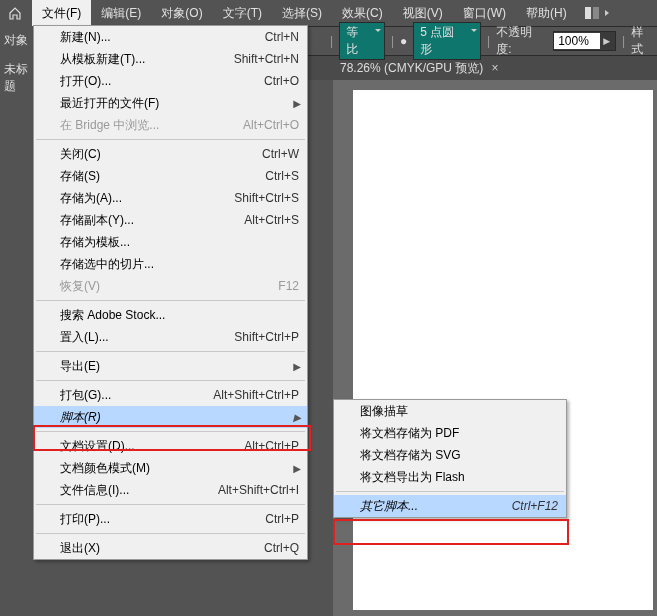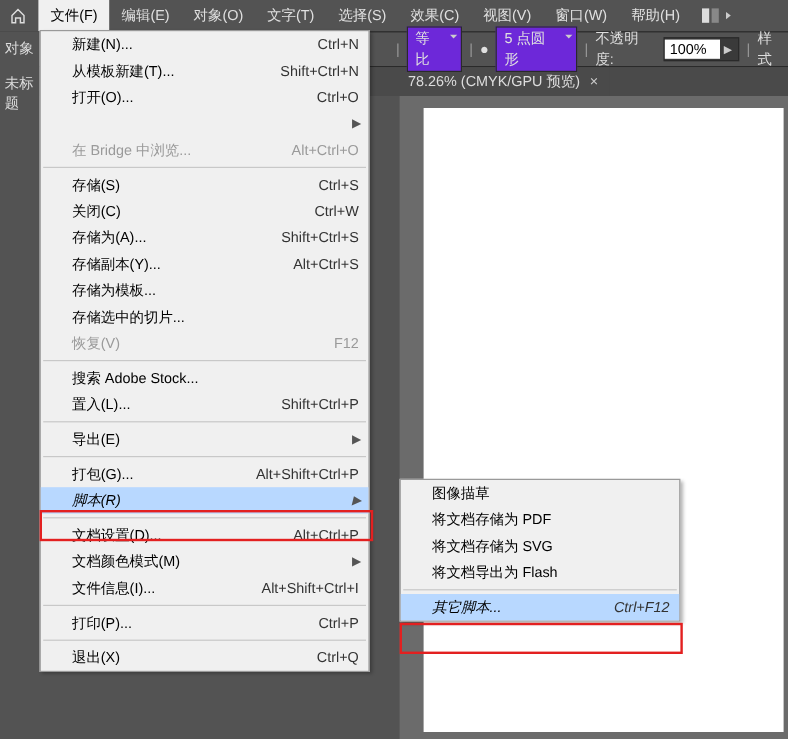--- a/index.html
+++ b/index.html
@@ -5,21 +5,21 @@
 * { margin: 0; padding: 0; box-sizing: border-box; font-family: "Microsoft YaHei", Arial, sans-serif; }
 body { width: 657px; height: 616px; background: #535353; overflow: hidden; position: relative; }
 .menubar { display: flex; align-items: center; background: #535353; color: #e0e0e0; height: 26px; font-size: 12px; padding-left: 4px; }
 .menubar .home { width: 22px; height: 22px; display: flex; align-items: center; justify-content: center; margin-right: 6px; }
 .menubar .mitem { padding: 0 10px; height: 26px; line-height: 26px; cursor: default; }
 .menubar .mitem.active { background: #f0f0f0; color: #000; }
 .menubar .arrange { margin-left: 8px; display: flex; align-items: center; }
 .toolbar { display: flex; align-items: center; background: #535353; color: #e0e0e0; height: 30px; font-size: 12px; padding: 0 6px; gap: 6px; border-top: 1px solid #2a2a2a; border-bottom: 1px solid #2a2a2a; }
 .toolbar .lbl { color: #ddd; }
 .toolbar .sep { color: #999; }
-.toolbar .dd { background: #6d28d9; border: 1px solid #2a2a2a; padding: 1px 14px 1px 6px; position: relative; min-width: 44px; }
+.toolbar .dd { background: #0f766e; border: 1px solid #2a2a2a; padding: 1px 14px 1px 6px; position: relative; min-width: 44px; }
 .toolbar .dd::after { content: ""; position: absolute; right: 3px; top: 6px; border: 3px solid transparent; border-top-color: #ccc; }
 .toolbar .opacity-field { background: #fff; color: #000; padding: 1px 4px; width: 46px; }
 .opacity-wrap { display:flex; align-items:center; background:#3a3a3a; border:1px solid #2a2a2a; padding:1px 2px 1px 0; }
 .opacity-wrap .chev { font-size:9px; color:#ccc; padding:0 3px; }
 .toolbar-right { display:flex; align-items:center; gap:6px; margin-left:auto; margin-right:-4px; }
 .tabbar { display: flex; align-items: center; background: #4a4a4a; height: 24px; color: #ddd; font-size: 12px; }
 .tab { padding: 0 10px; height: 24px; display: flex; align-items: center; gap: 8px; background: #4a4a4a; }
 .tab .close { color: #ccc; font-size: 12px; }
 .canvas-area { position: absolute; left: 333px; top: 80px; right: 0; bottom: 0; background: #6b6b6b; }
 .canvas-page { position: absolute; left: 353px; top: 90px; width: 300px; height: 520px; background: #fff; }
@@ -103,34 +103,35 @@
     </div>
     <div class="row">
       <span class="label">从模板新建(T)...</span>
       <span class="accel">Shift+Ctrl+N</span>
     </div>
     <div class="row">
       <span class="label">打开(O)...</span>
       <span class="accel">Ctrl+O</span>
     </div>
     <div class="row">
+      <span class="label">最近打开的文件(F)</span>
       <span class="arrow">▶</span>
     </div>
     <div class="row disabled">
       <span class="label">在 Bridge 中浏览...</span>
       <span class="accel">Alt+Ctrl+O</span>
     </div>
     <div class="spacer"></div>
     <div class="row">
+      <span class="label">关闭(C)</span>
+      <span class="accel">Ctrl+W</span>
+    </div>
+    <div class="row">
       <span class="label">存储(S)</span>
       <span class="accel">Ctrl+S</span>
-    </div>
-    <div class="row">
-      <span class="label">关闭(C)</span>
-      <span class="accel">Ctrl+W</span>
     </div>
     <div class="row">
       <span class="label">存储为(A)...</span>
       <span class="accel">Shift+Ctrl+S</span>
     </div>
     <div class="row">
       <span class="label">存储副本(Y)...</span>
       <span class="accel">Alt+Ctrl+S</span>
     </div>
     <div class="row">

